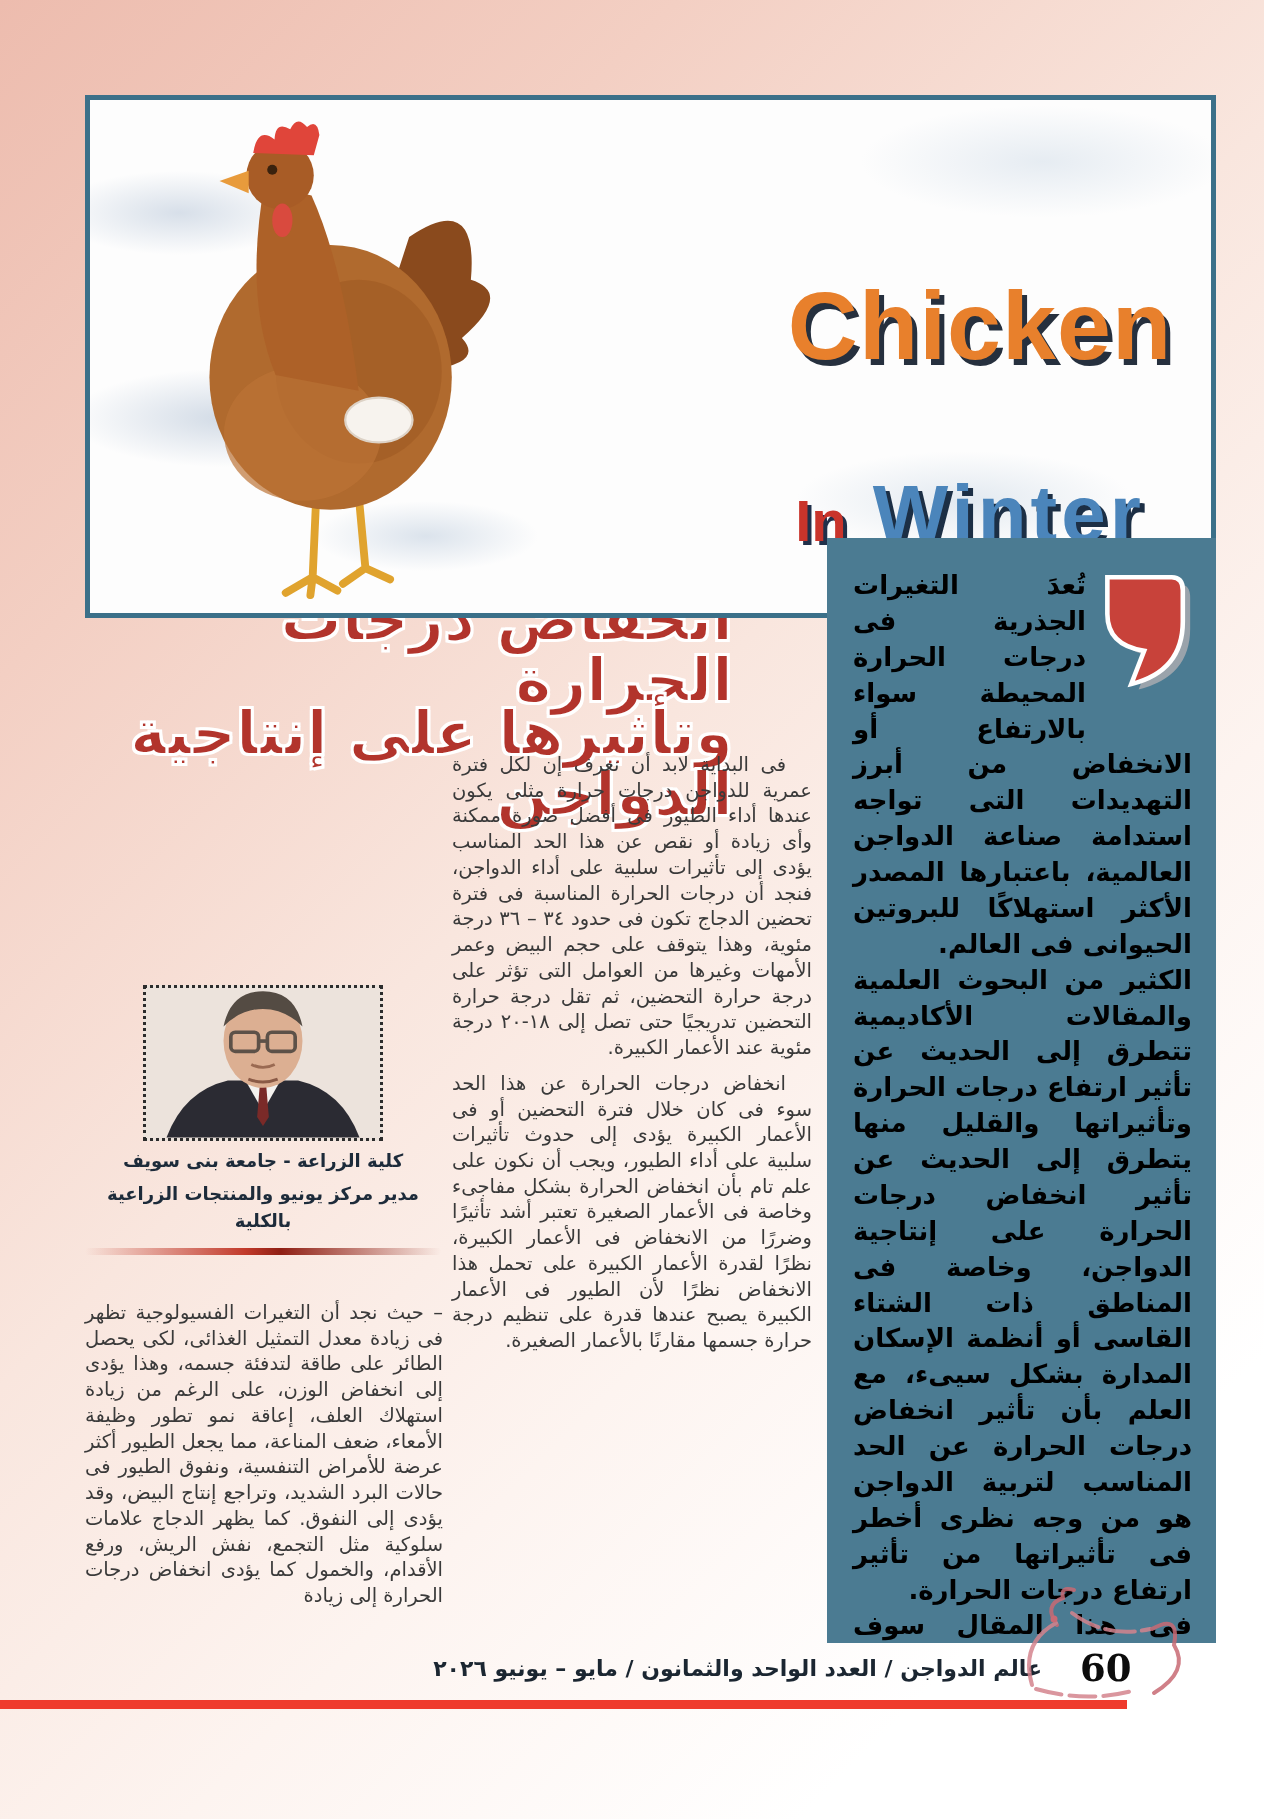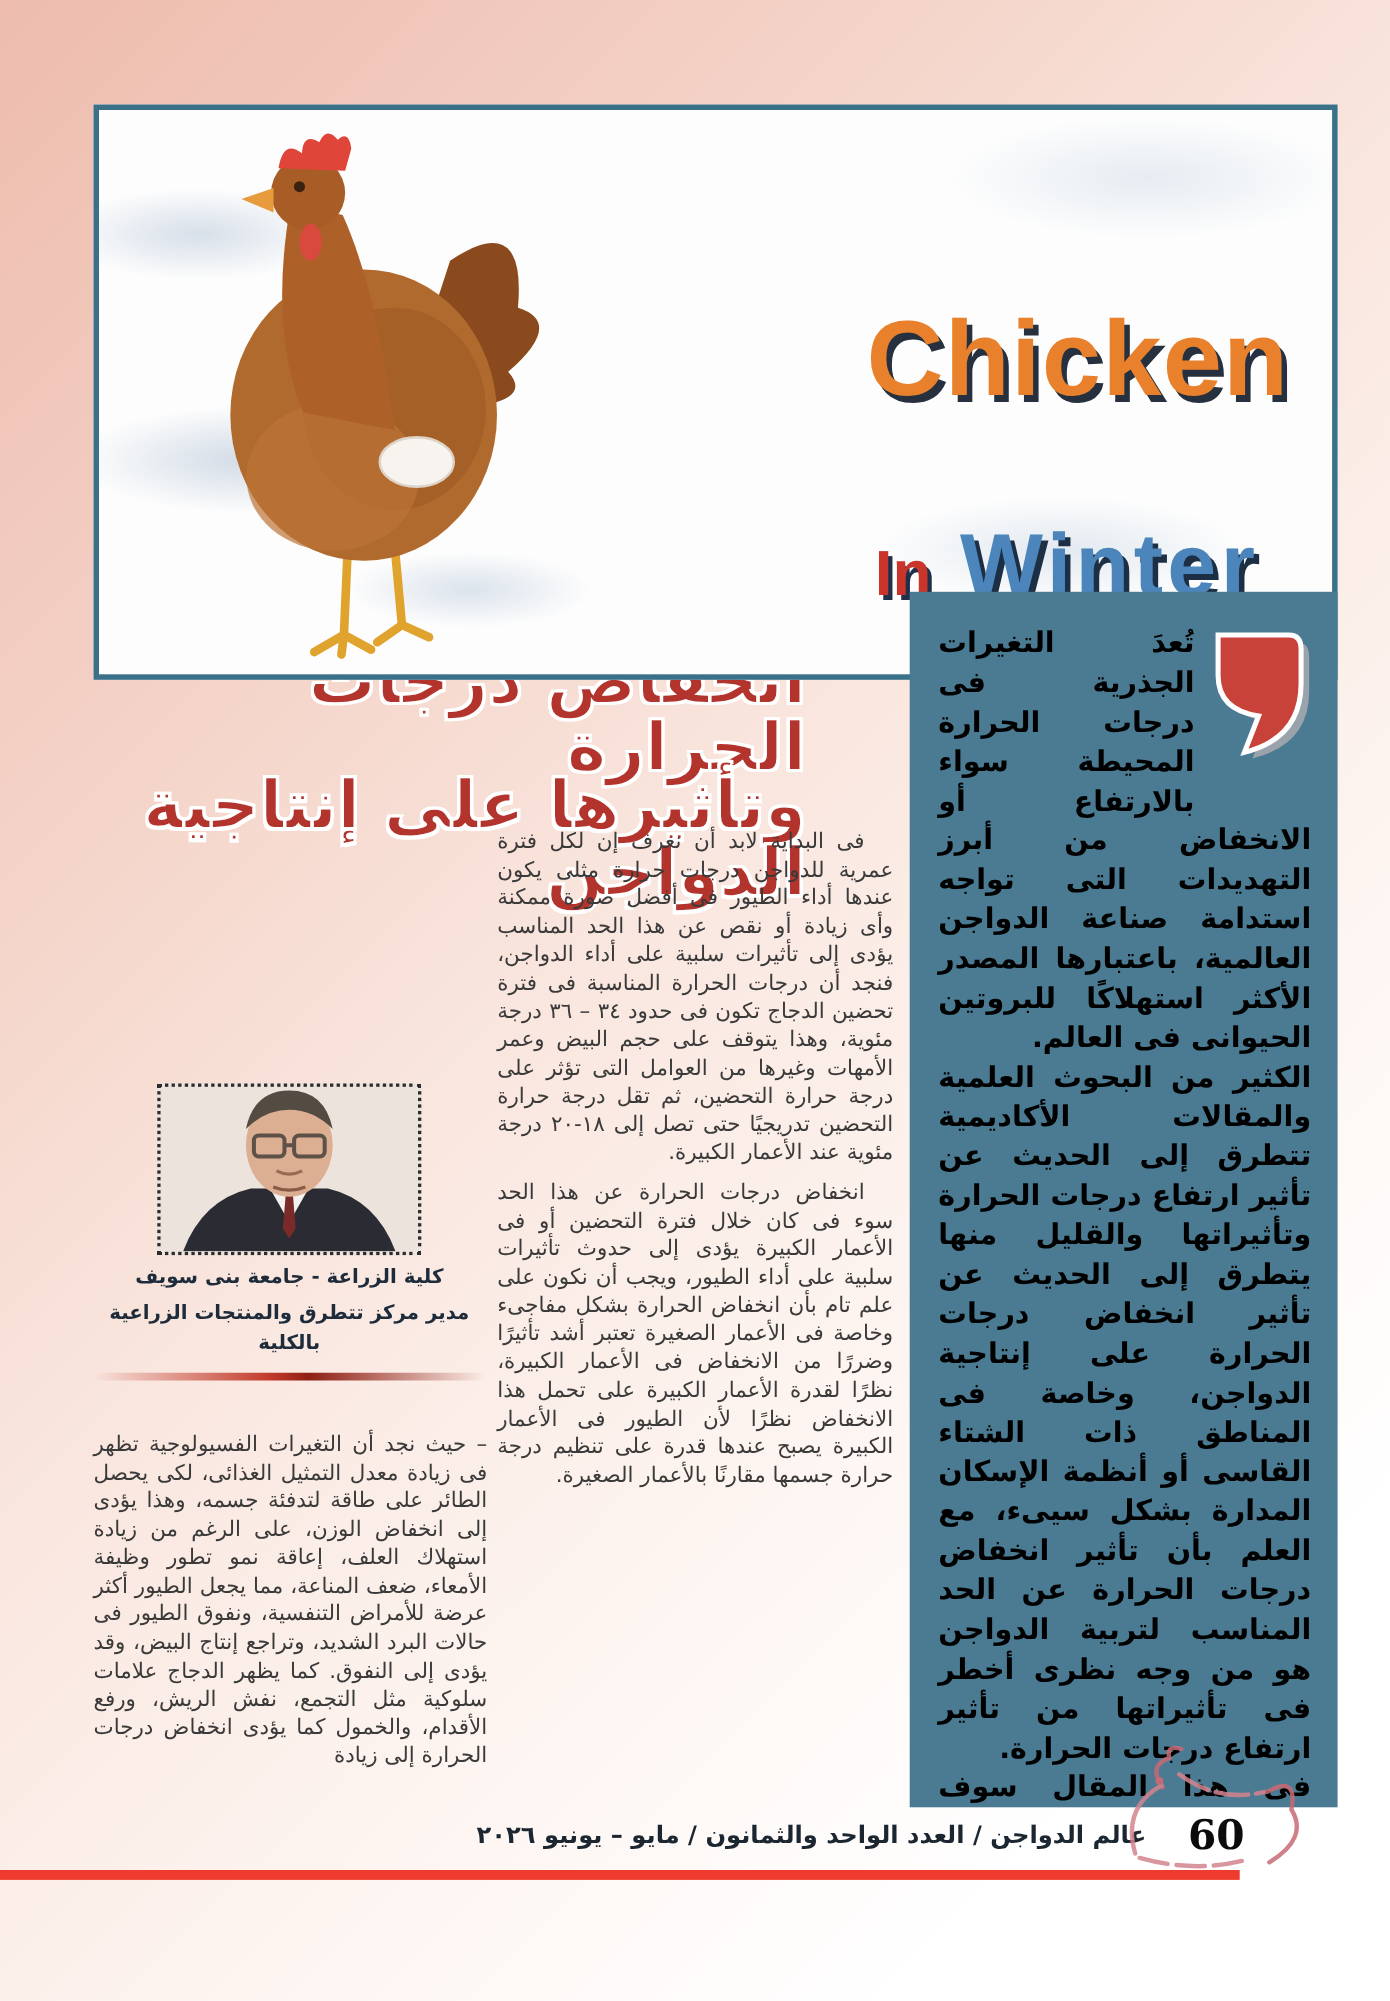--- a/index.html
+++ b/index.html
@@ -151,21 +151,21 @@
         <g fill="none" stroke="#5d5148" stroke-width="2.5">
           <rect x="58" y="30" width="19" height="13" rx="3"></rect>
           <rect x="83" y="30" width="19" height="13" rx="3"></rect>
           <path d="M77,36 L83,36"></path>
         </g>
         <path d="M72,52 Q80,56 88,52" stroke="#9a6a52" stroke-width="2" fill="none"></path>
         <path d="M70,62 Q80,66 90,62" stroke="#8a5a46" stroke-width="2" fill="none"></path>
       </svg>
     </div>
     <div class="author-role">كلية الزراعة - جامعة بنى سويف</div>
-    <div class="author-role">مدير مركز تتطرق والمنتجات الزراعية بالكلية</div>
+    <div class="author-role">مدير مركز يونيو والمنتجات الزراعية بالكلية</div>
     <div class="author-divider"></div>
   </div>
 
   <div class="col col-left">
     <p style="text-indent:0;">– حيث نجد أن التغيرات الفسيولوجية تظهر فى زيادة معدل التمثيل الغذائى، لكى يحصل الطائر على طاقة لتدفئة جسمه، وهذا يؤدى إلى انخفاض الوزن، على الرغم من زيادة استهلاك العلف، إعاقة نمو تطور وظيفة الأمعاء، ضعف المناعة، مما يجعل الطيور أكثر عرضة للأمراض التنفسية، ونفوق الطيور فى حالات البرد الشديد، وتراجع إنتاج البيض، وقد يؤدى إلى النفوق. كما يظهر الدجاج علامات سلوكية مثل التجمع، نفش الريش، ورفع الأقدام، والخمول كما يؤدى انخفاض درجات الحرارة إلى زيادة</p>
   </div>
 
   <div class="col col-mid">
     <p>فى البداية لابد أن نعرف إن لكل فترة عمرية للدواجن درجات حرارة مثلى يكون عندها أداء الطيور فى أفضل صورة ممكنة وأى زيادة أو نقص عن هذا الحد المناسب يؤدى إلى تأثيرات سلبية على أداء الدواجن، فنجد أن درجات الحرارة المناسبة فى فترة تحضين الدجاج تكون فى حدود ٣٤ – ٣٦ درجة مئوية، وهذا يتوقف على حجم البيض وعمر الأمهات وغيرها من العوامل التى تؤثر على درجة حرارة التحضين، ثم تقل درجة حرارة التحضين تدريجيًا حتى تصل إلى ١٨-٢٠ درجة مئوية عند الأعمار الكبيرة.</p>
     <p>انخفاض درجات الحرارة عن هذا الحد سوء فى كان خلال فترة التحضين أو فى الأعمار الكبيرة يؤدى إلى حدوث تأثيرات سلبية على أداء الطيور، ويجب أن نكون على علم تام بأن انخفاض الحرارة بشكل مفاجىء وخاصة فى الأعمار الصغيرة تعتبر أشد تأثيرًا وضررًا من الانخفاض فى الأعمار الكبيرة، نظرًا لقدرة الأعمار الكبيرة على تحمل هذا الانخفاض نظرًا لأن الطيور فى الأعمار الكبيرة يصبح عندها قدرة على تنظيم درجة حرارة جسمها مقارنًا بالأعمار الصغيرة.</p>

